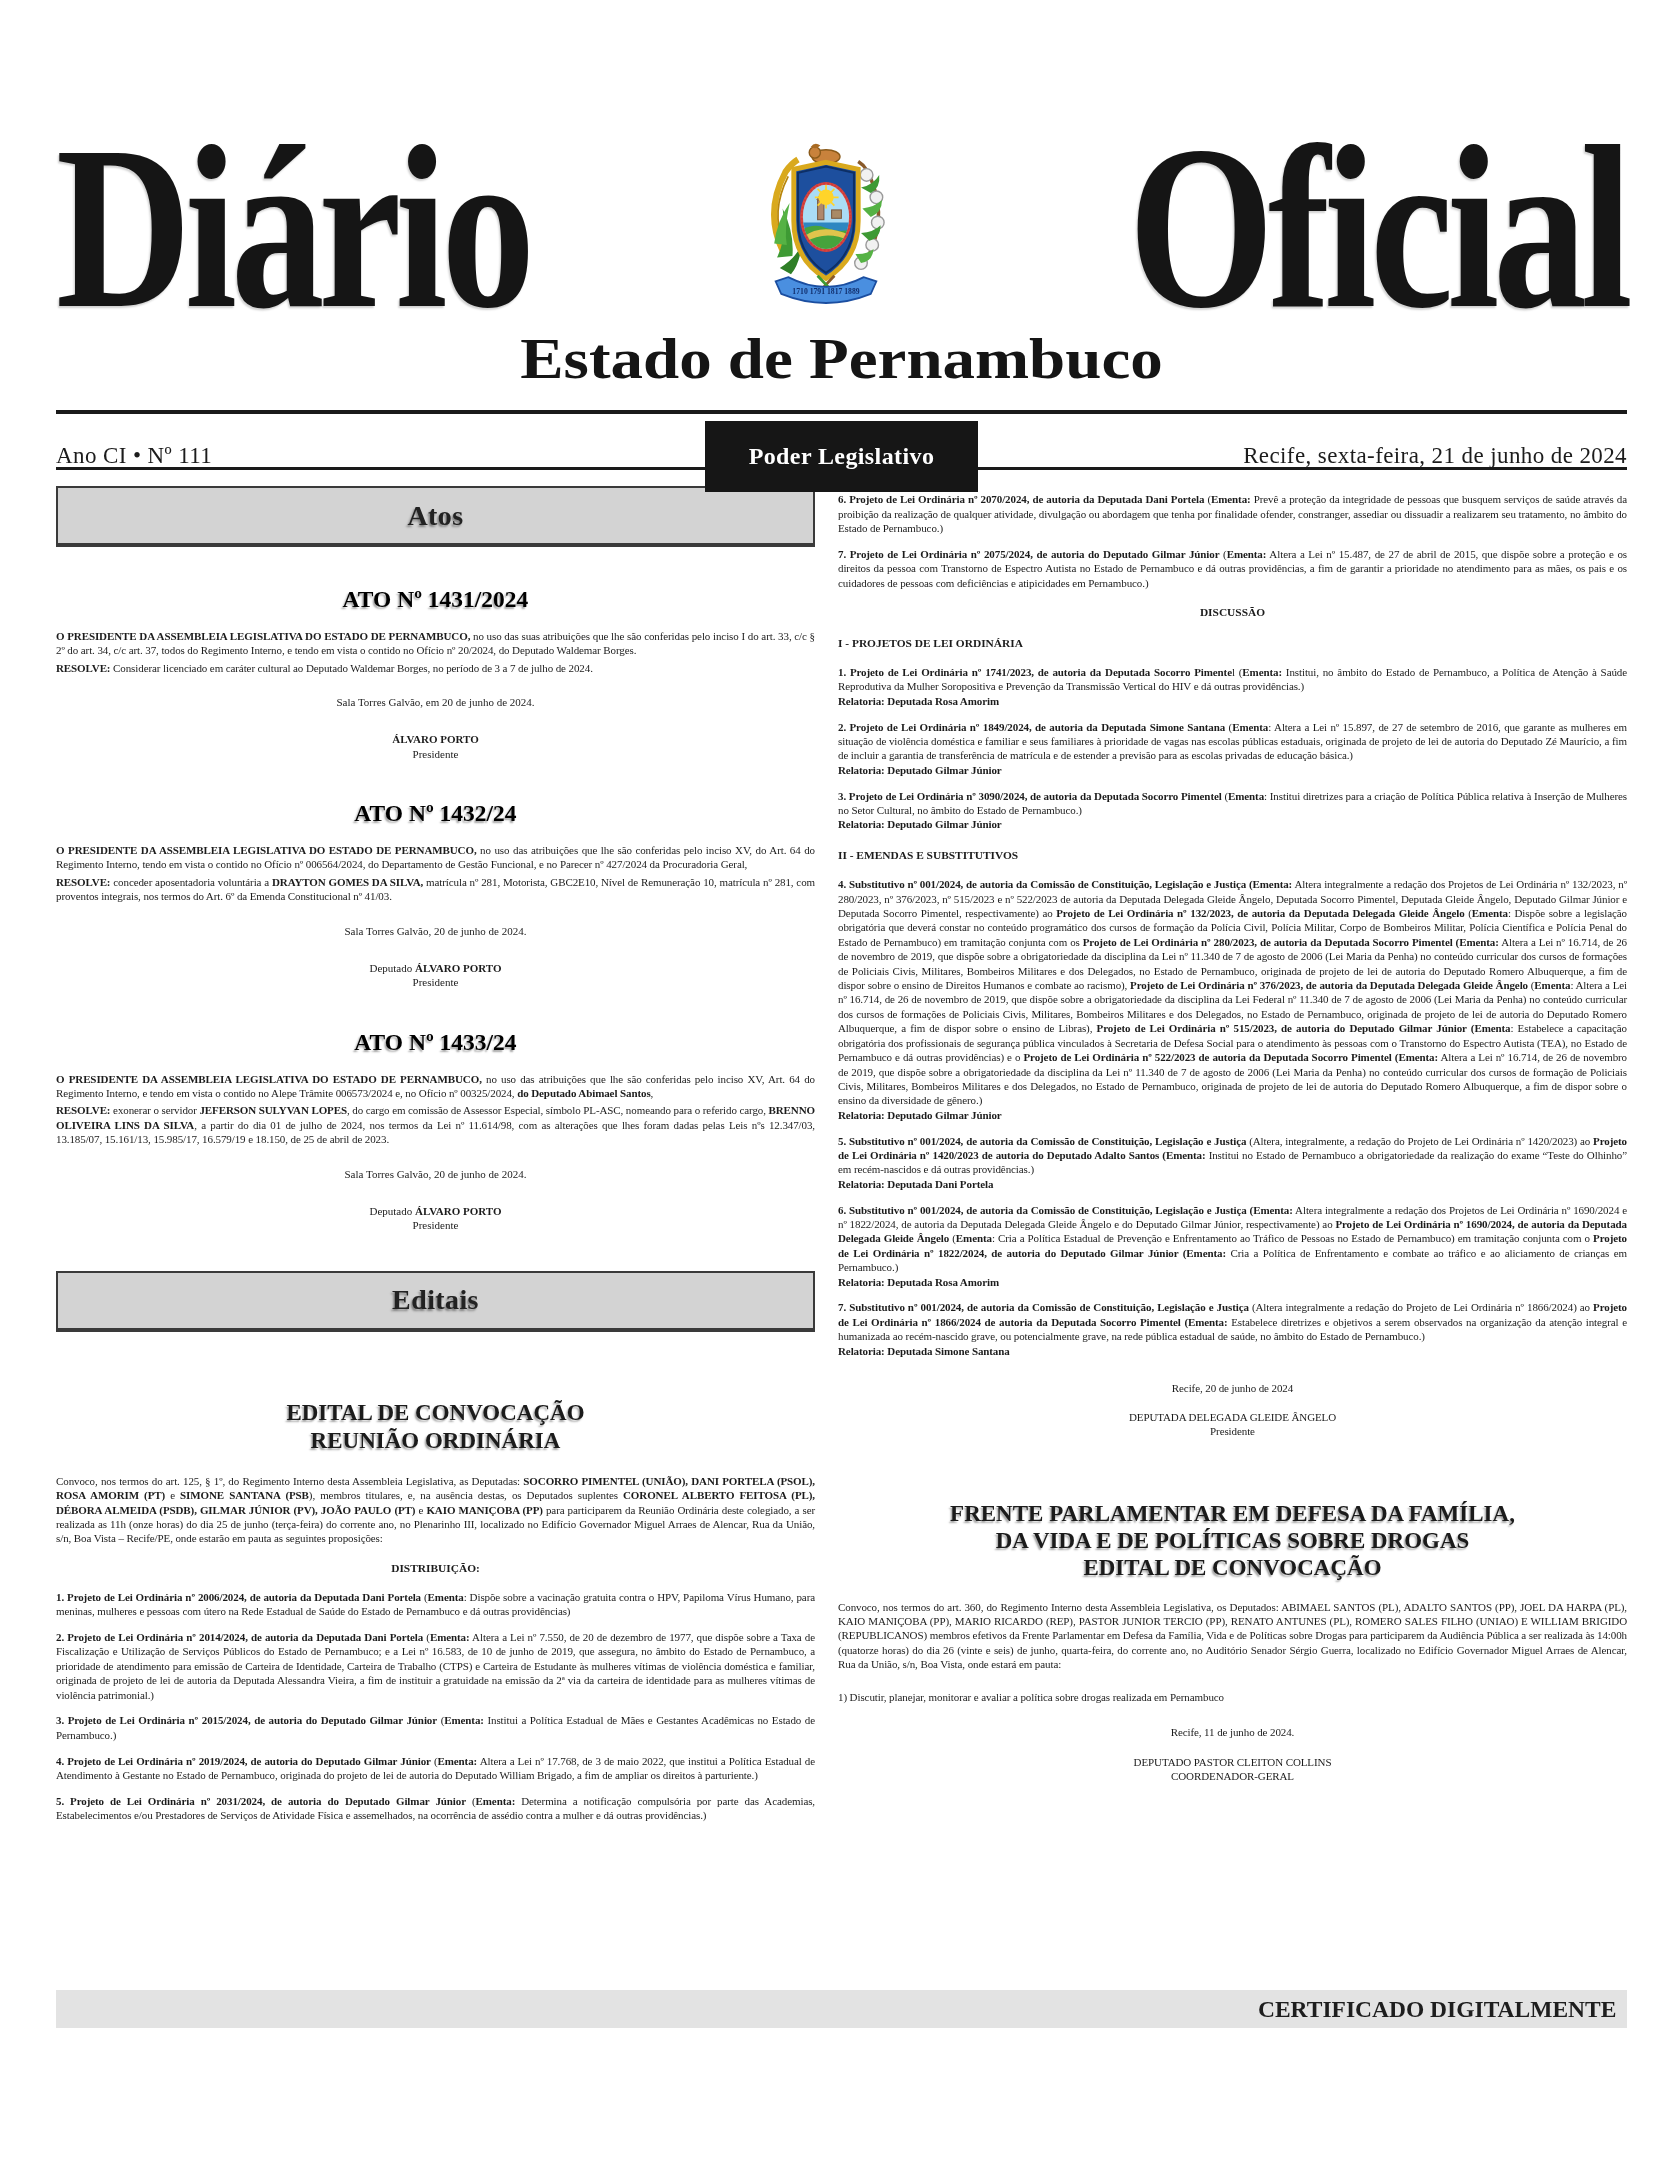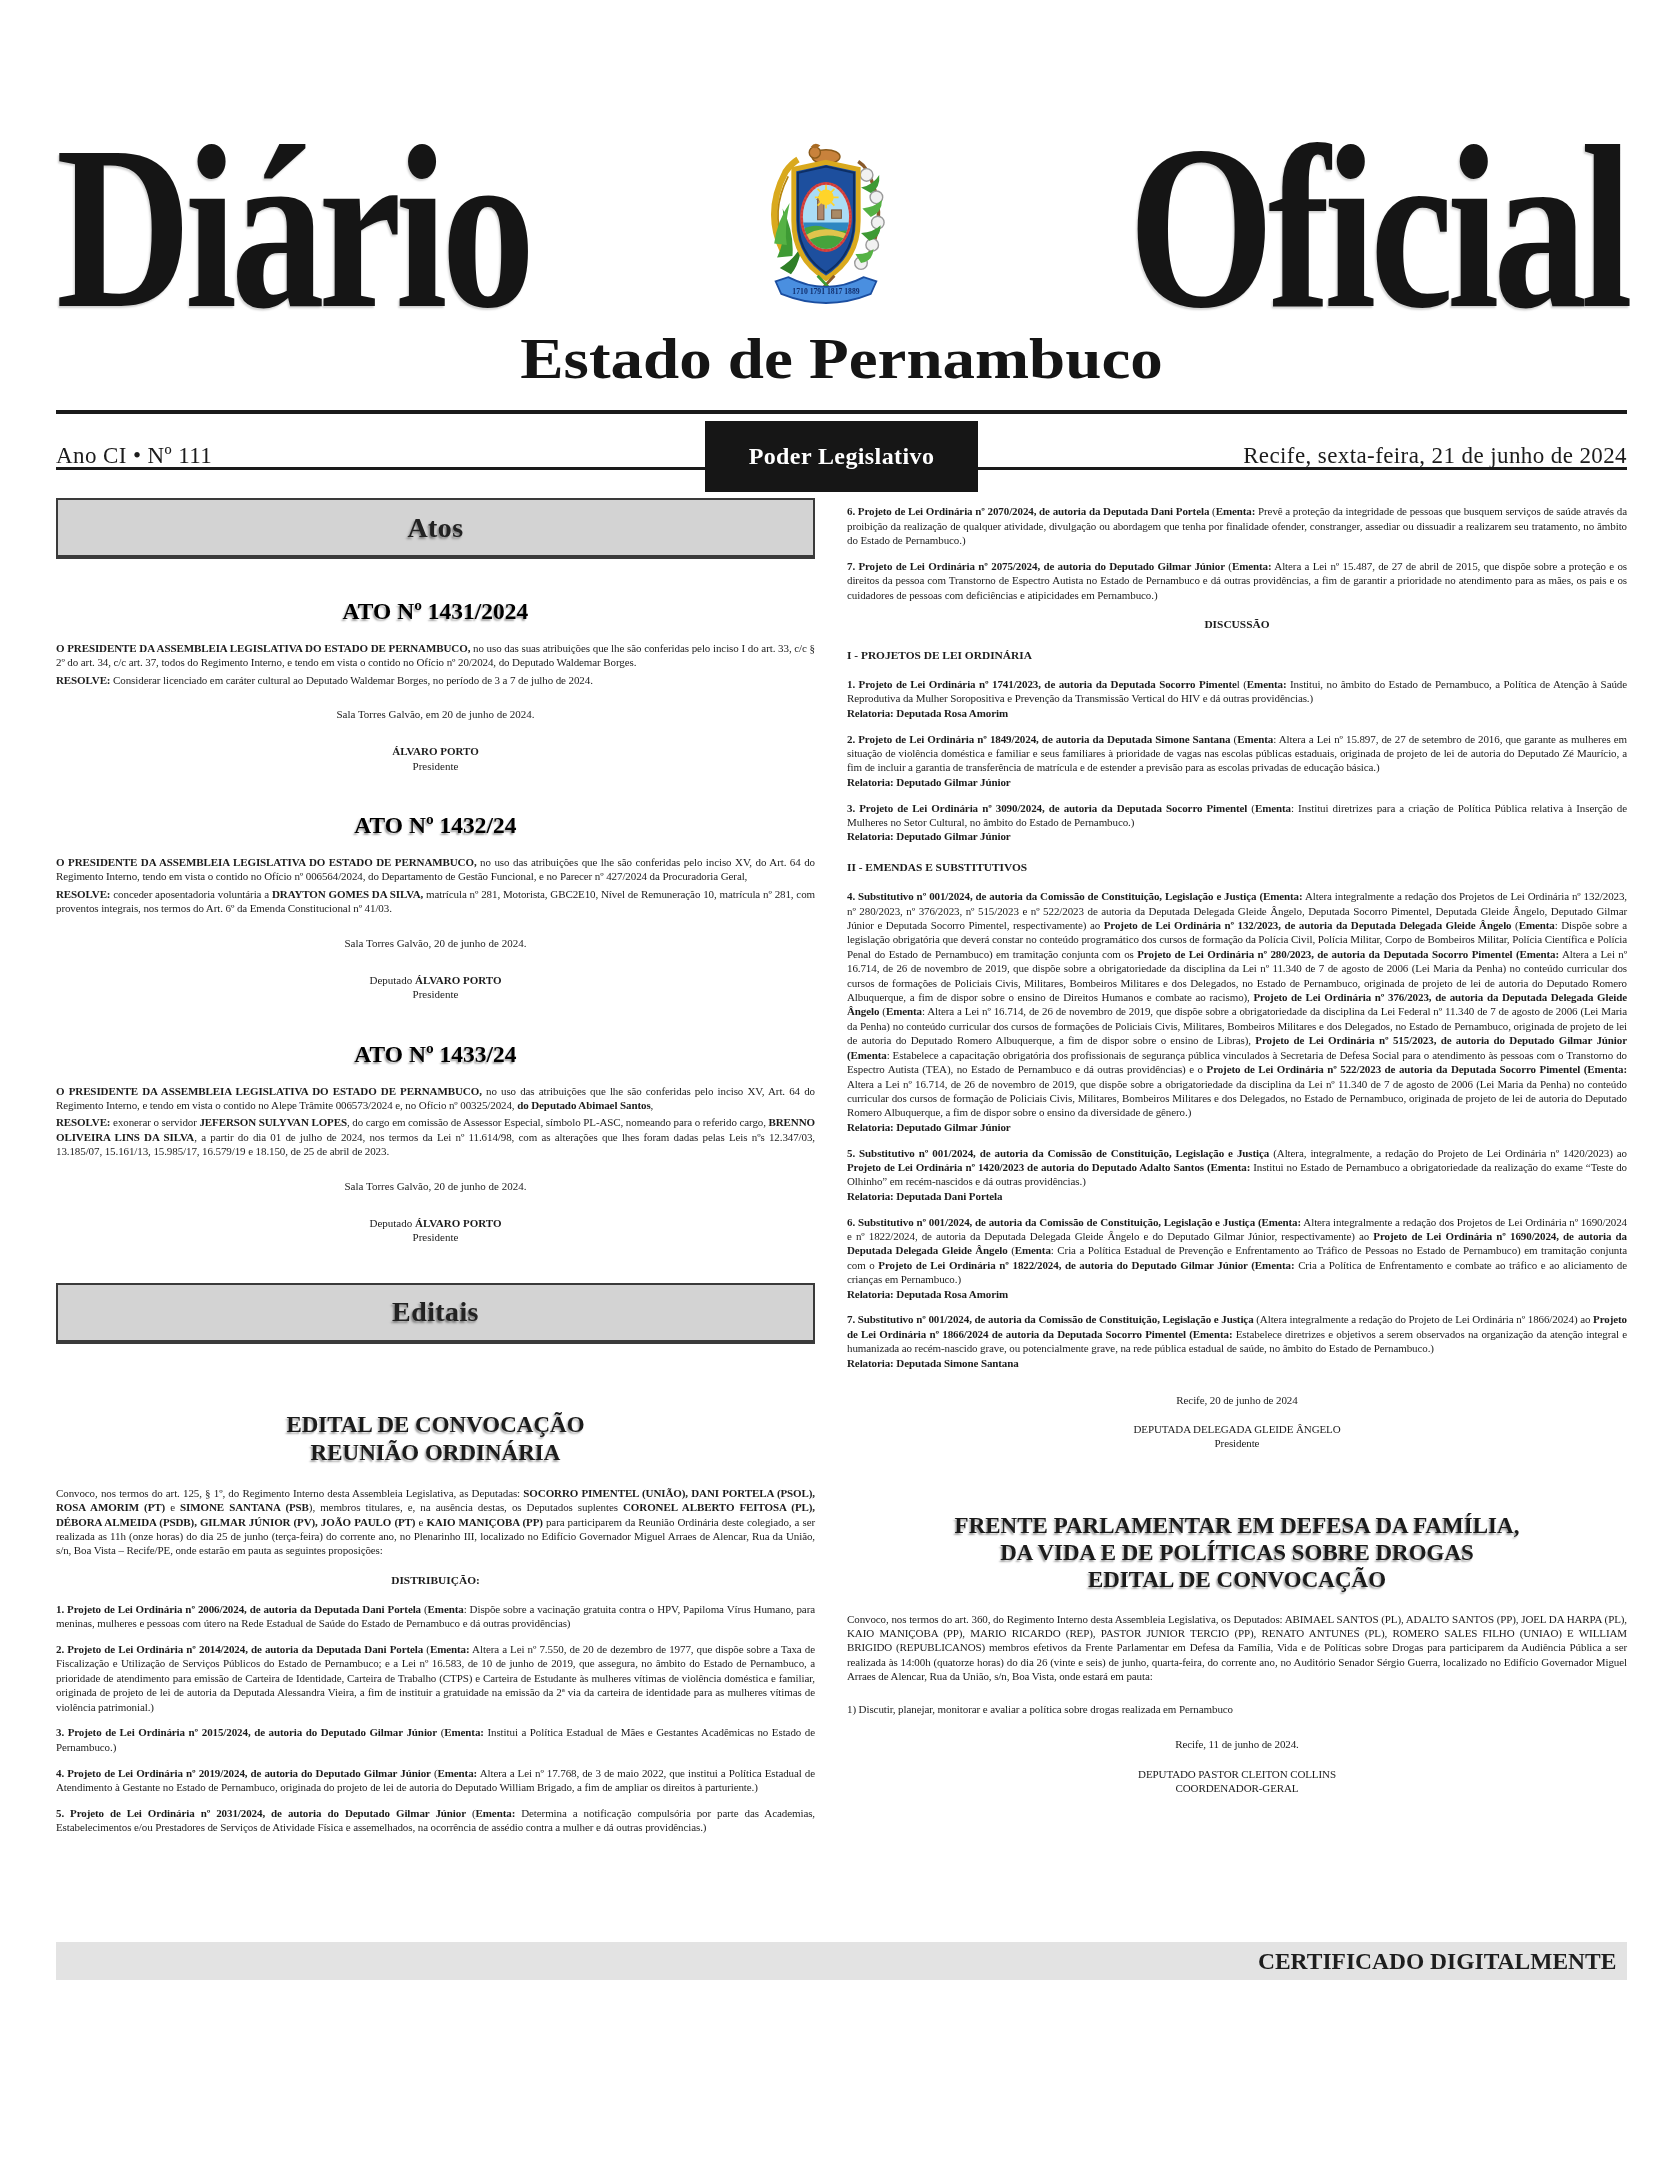--- a/index.html
+++ b/index.html
@@ -38,21 +38,21 @@
     display:grid;grid-template-columns:1fr auto 1fr;align-items:center;
     margin-top:6.8px;height:38px;
   }
   .meta-left{font-size:23px;letter-spacing:0.4px;justify-self:start;}
   .meta-right{font-size:23px;letter-spacing:0.4px;justify-self:end;}
   .power-box{
     background:#161616;color:#ffffff;font-weight:bold;font-size:24px;
     padding:22px 44px;letter-spacing:0.4px;justify-self:center;
   }
   
-  .columns{display:flex;gap:32px;margin-top:28px;align-items:flex-start;}
+  .columns{display:flex;gap:23px;margin-top:16px;align-items:flex-start;}
   .col{box-sizing:border-box;}
   .col-left{width:759px;flex:0 0 auto;}
   .col-right{flex:1 1 auto;}
   .banner{
     background:#d3d3d3;border:2.3px solid #3a3a3a;border-bottom-width:4.6px;
     height:55px;display:flex;align-items:center;justify-content:center;
   }
   .banner span{
     font-size:28px;font-weight:bold;color:#222;
     text-shadow:-1.5px 2.3px 2.3px rgba(0,0,0,0.4);letter-spacing:0.4px;
@@ -95,21 +95,21 @@
     text-align:center;font-weight:bold;font-size:23px;line-height:27px;
     margin-top:61px;color:#1b1b1b;
     text-shadow:-1.5px 2.3px 1.9px rgba(0,0,0,0.35);
   }
   .agenda{margin-top:18px;text-align:left;}
   .f-place{margin-top:21px;}
   .f-name{margin-top:15px;}
   .item6{margin-top:6px;}
   
   .certified-band{
-    position:absolute;left:56px;right:47px;top:1942px;height:38px;
+    position:absolute;left:56px;right:47px;top:1990px;height:38px;
     background:#e3e3e3;display:flex;align-items:center;justify-content:flex-end;
     padding-right:10.6px;box-sizing:border-box;
   }
   .certified-band span{
     font-size:23.5px;font-weight:bold;color:#1e1e1e;letter-spacing:0px;
   }
 </style>
 </head>
 <body>
 

